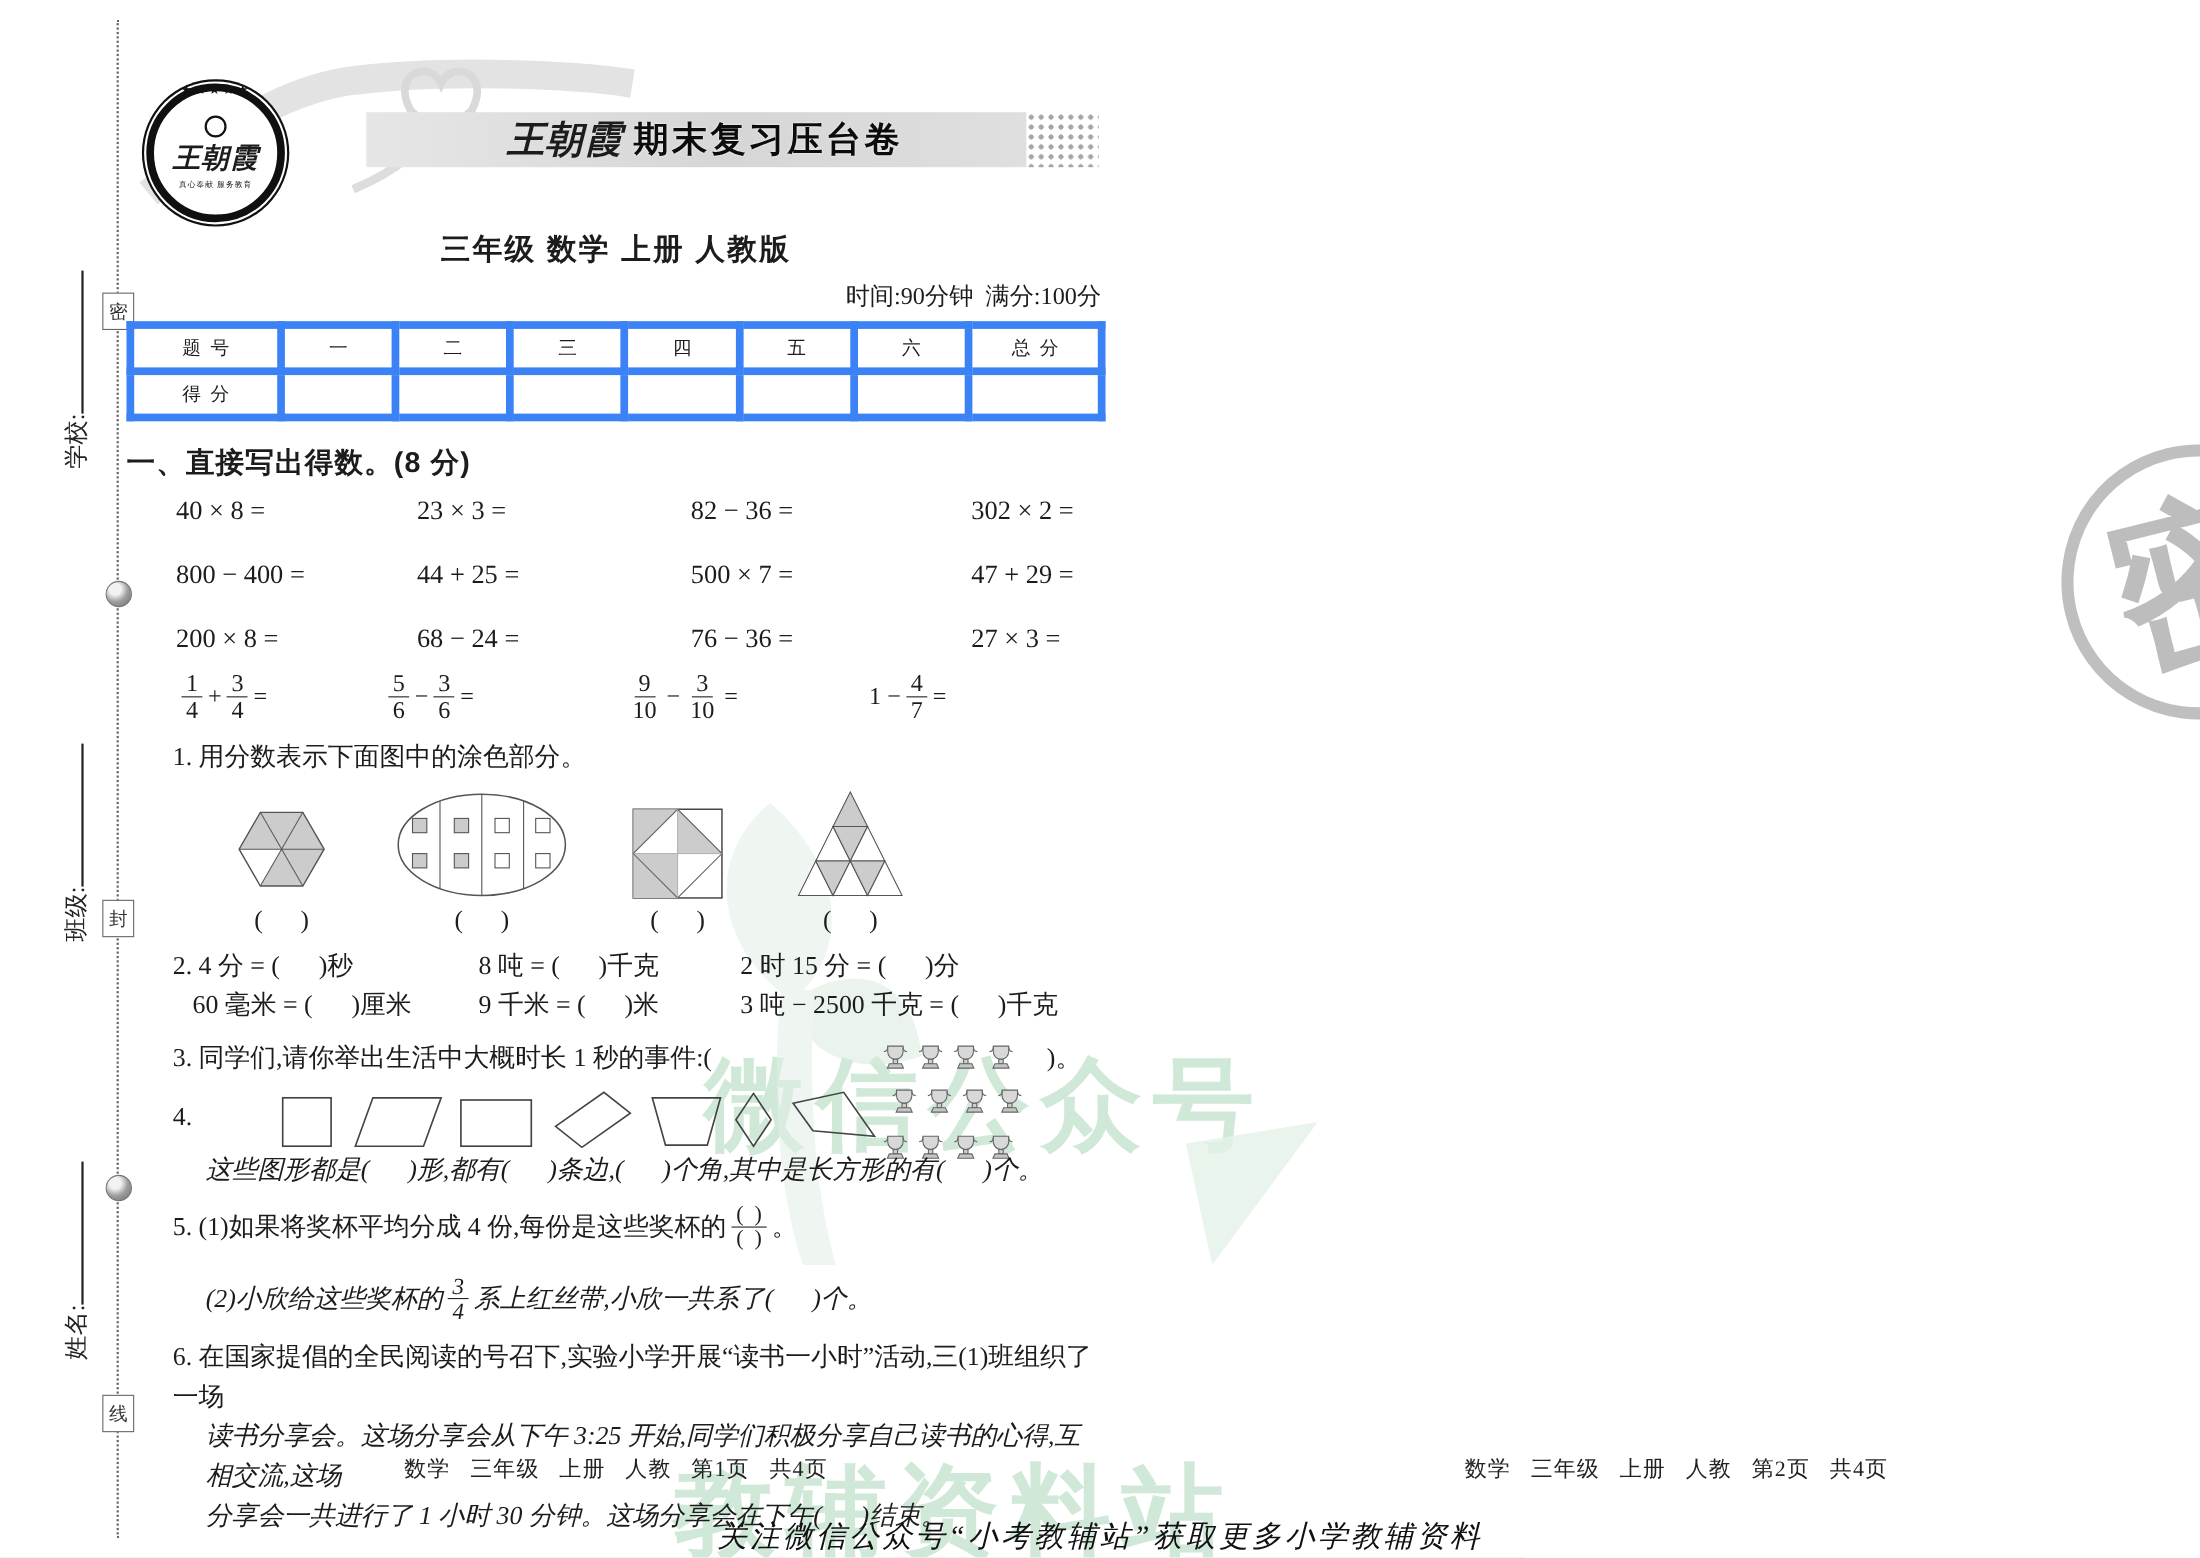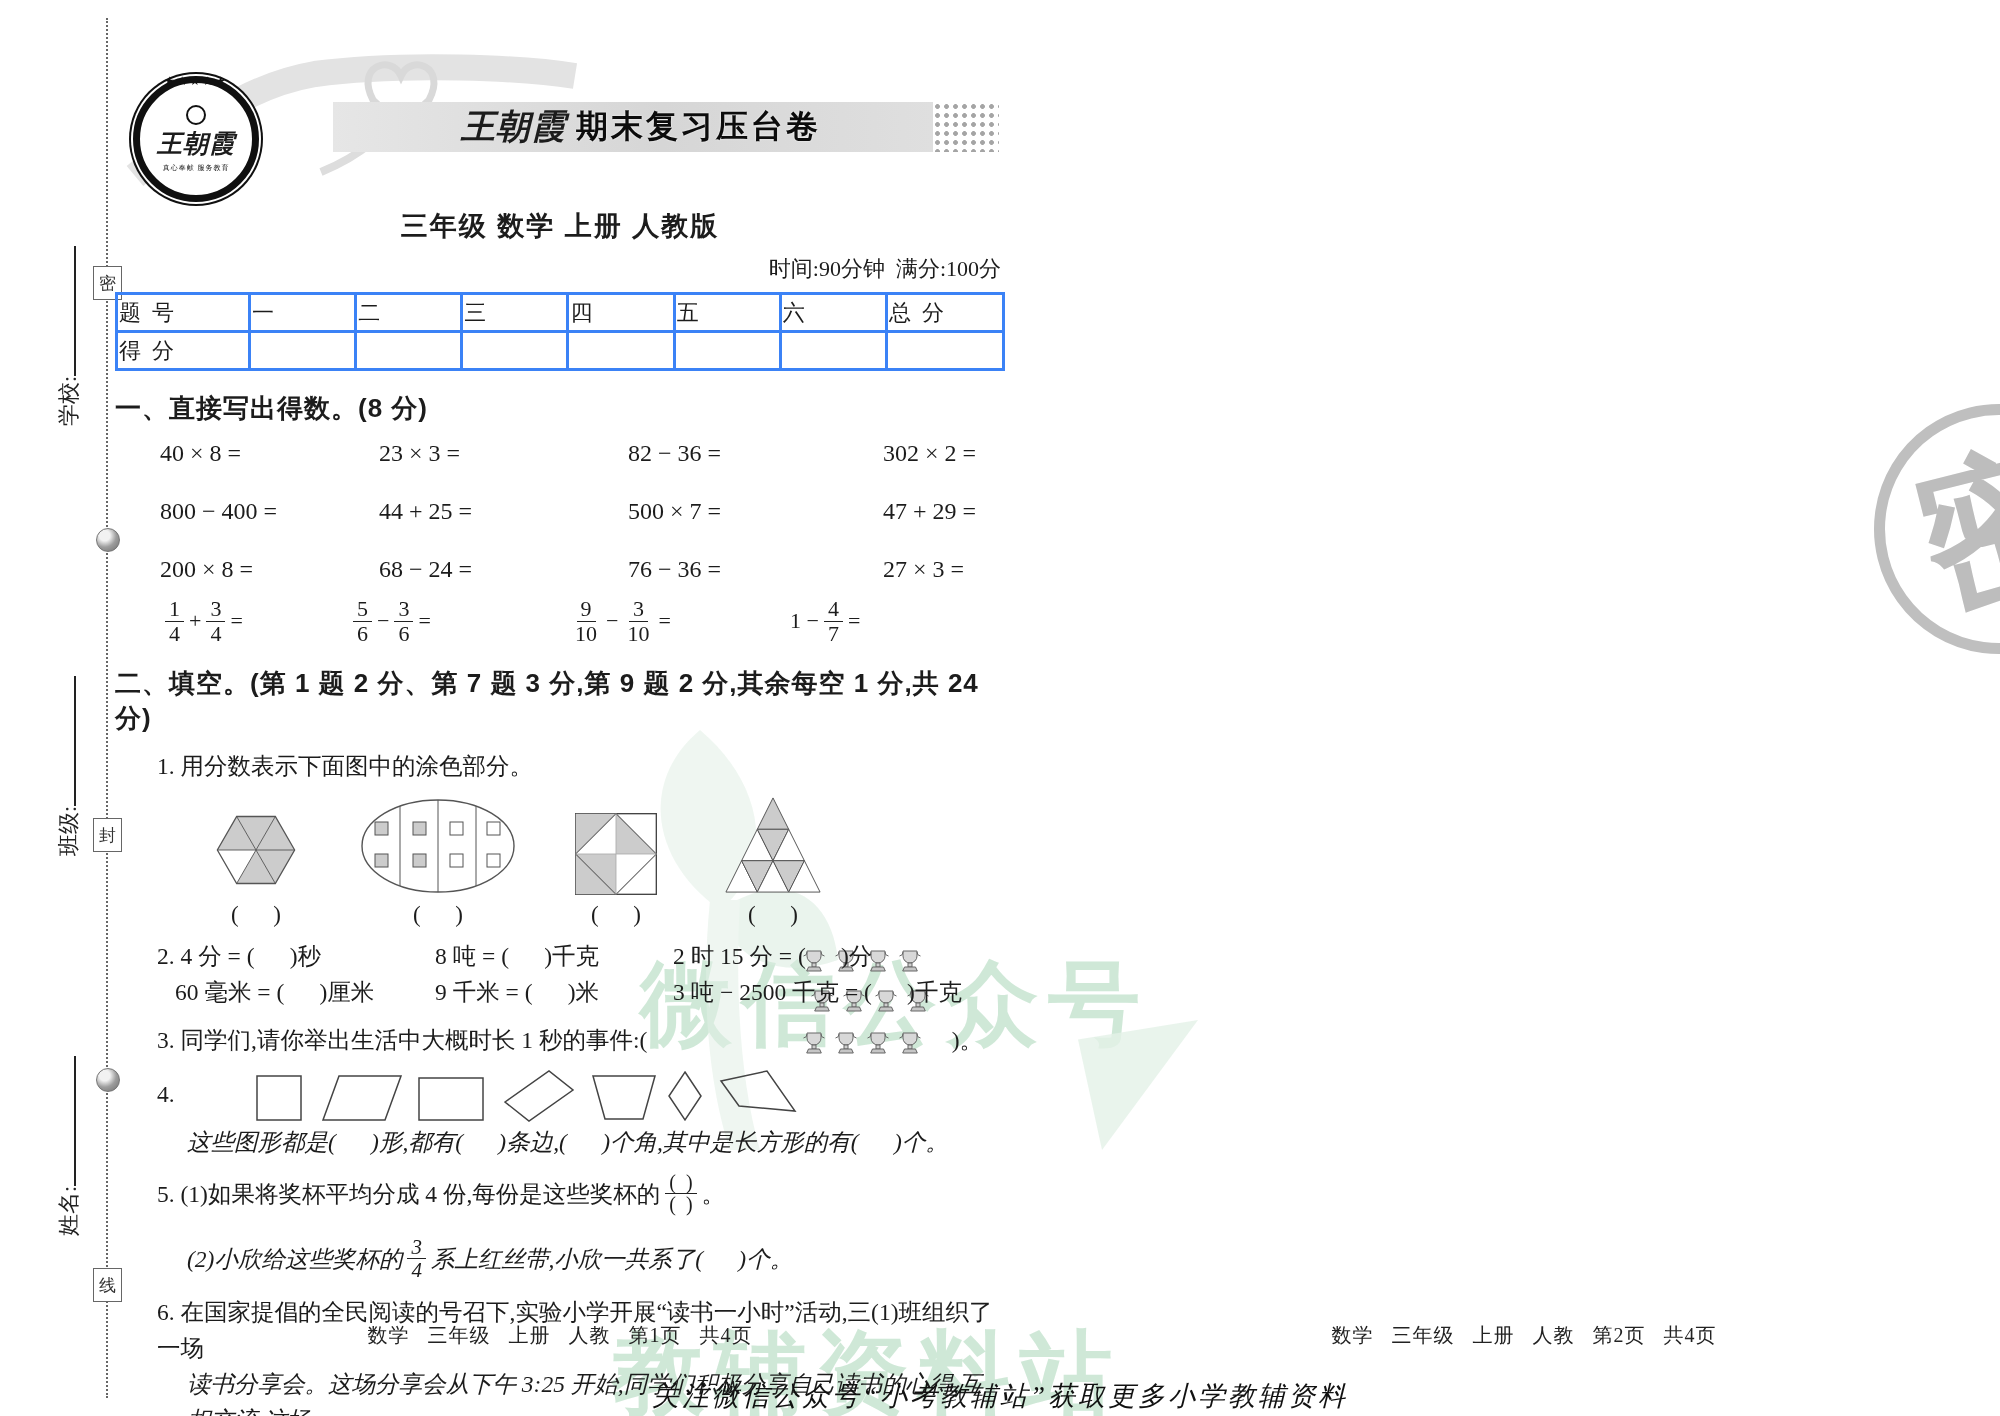--- a/index.html
+++ b/index.html
@@ -34,21 +34,21 @@
   .badge .stars{position:absolute;top:-9px;left:50%;transform:translateX(-50%);font-size:12px;color:#111;letter-spacing:2px;
                 font-family:"DejaVu Sans",sans-serif;}
   .badge .mini-face{width:16px;height:16px;border-radius:50%;border:2px solid #111;margin-bottom:2px;}
   .badge .brand{font-size:25px;font-weight:bold;font-style:italic;letter-spacing:1px;}
   .badge .motto{font-size:7px;letter-spacing:1px;color:#111;margin-top:3px;}
   .subtitle{text-align:center;font-size:27px;letter-spacing:2px;margin-top:4px;}
   .metaline{text-align:right;font-size:22px;margin-top:10px;padding-right:4px;}
 
   
   table.score{border-collapse:collapse;width:100%;margin-top:8px;table-layout:fixed;}
-  table.score td{border:3px solid #3b82f6;height:33px;font-size:22px;}
+  table.score td{border:7px solid #3b82f6;height:33px;text-align:center;font-size:17px;}
   table.score{border:2.5px solid #111;}
   td.c0{width:128px;} td.c7{width:112px;margin-left:28px;}
 
   
   .sechead{font-size:26px;margin-top:20px;letter-spacing:1px;}
   .grid4{display:grid;grid-template-columns:188px 218px 224px auto;padding-left:45px;margin-top:14px;row-gap:14px;
          font-size:24px;gap:31px;}
   .fracrow{display:grid;grid-template-columns:188px 218px 224px auto;padding-left:45px;margin-top:14px;font-size:22px;}
   .fr{display:inline-flex;flex-direction:column;align-items:center;line-height:1.08;vertical-align:middle;margin:0 5px;}
   .fr .n{border-bottom:1.7px solid #222;padding:0 4px;}
@@ -246,21 +246,20 @@
         <span>1</span>&nbsp;
         <span>−</span>
         <span class="fr">
             <span class="n">4</span>
             <span class="d">7</span>
           </span>
         <span>=</span>
       </span>
     </div>
 
-    <div class="sechead hd">二、填空。(第 1 题 2 分、第 7 题 3 分,第 9 题 2 分,其余每空 1 分,共 24 分)</div>
     <div class="qline">1. 用分数表示下面图中的涂色部分。</div>
 
     <div class="figs1">
       <div class="figcol">
         <svg width="92" height="92" viewBox="0 0 100 100">
           <polygon points="50,50 92,50 71,13.6" fill="#cccccc"></polygon>
             <polygon points="50,50 71,13.6 29,13.6" fill="#cccccc"></polygon>
           <polygon points="50,50 29,13.6 8,50" fill="#cccccc"></polygon>
             <polygon points="50,50 8,50 29,86.4" fill="#ffffff"></polygon>
           <polygon points="50,50 29,86.4 71,86.4" fill="#cccccc"></polygon>

